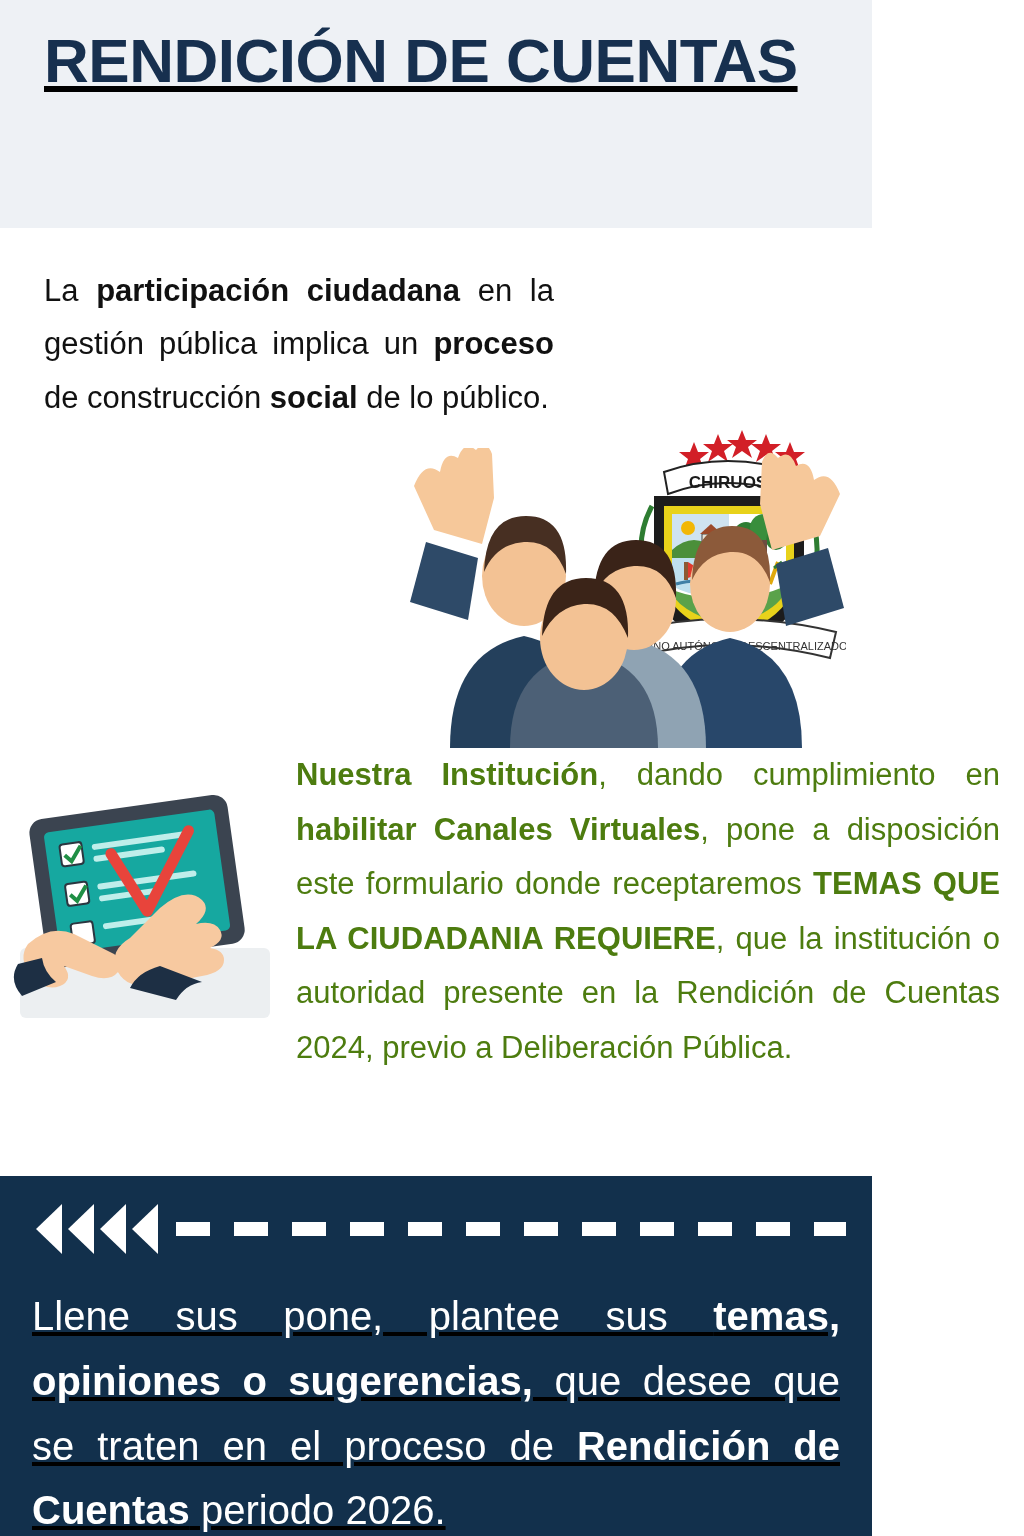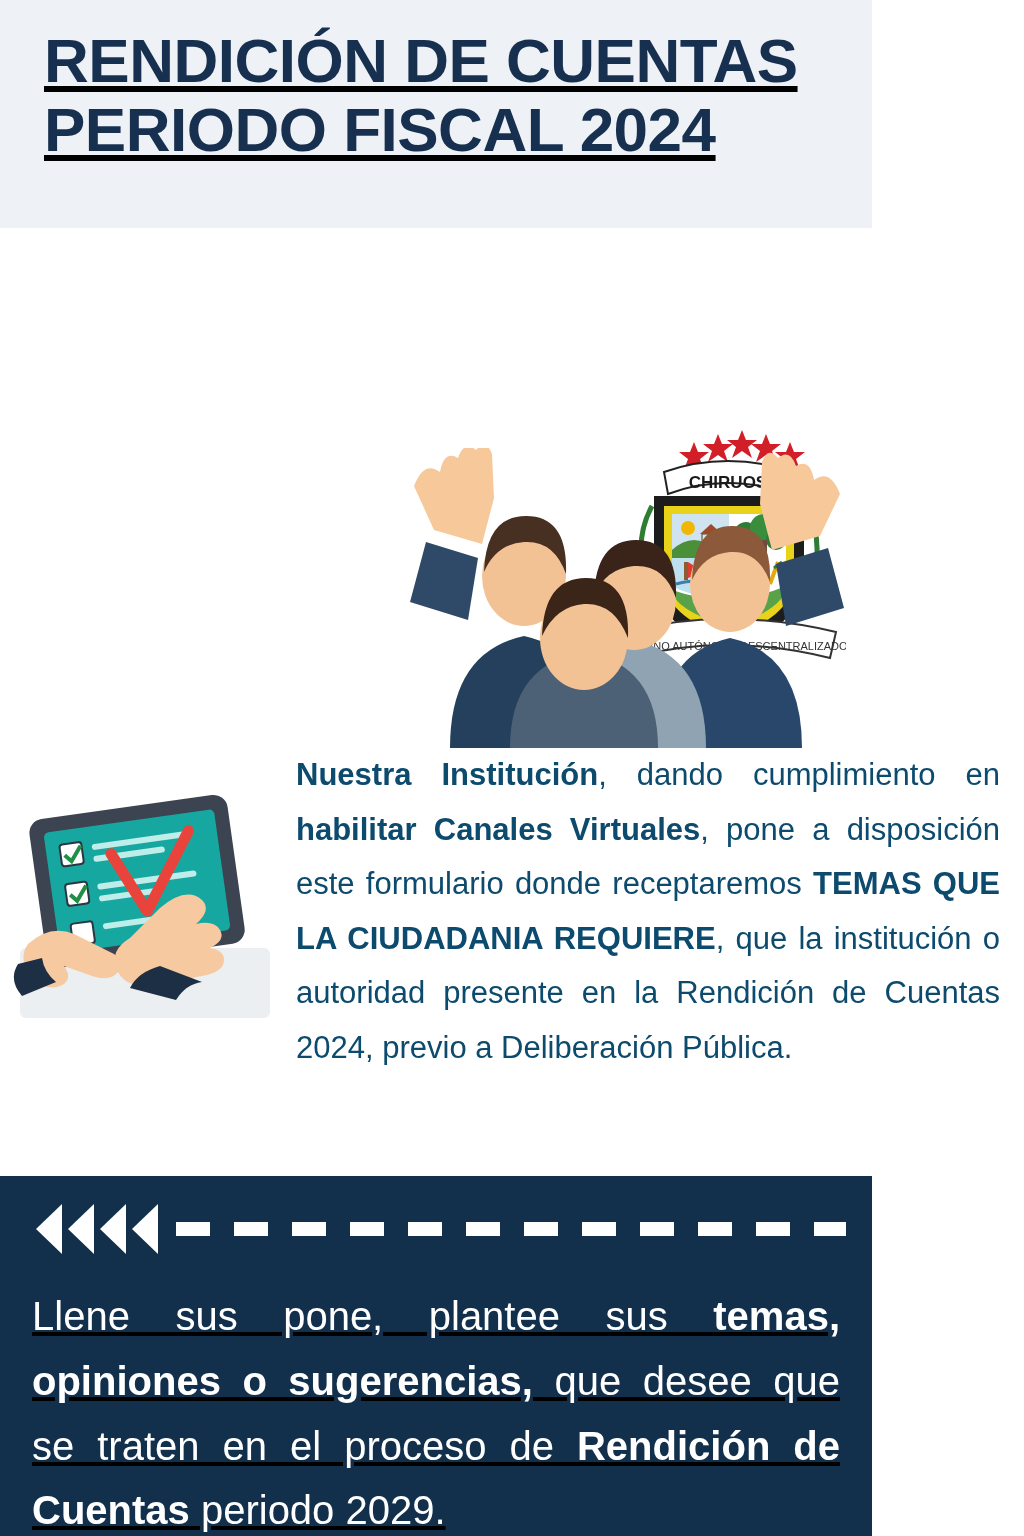--- a/index.html
+++ b/index.html
@@ -95,21 +95,21 @@
   }
 
   
   .para-2 {
     position: absolute;
     top: 520px;
     left: 296px;
     width: 704px;
     font-size: 31px;
     line-height: 1.76;
-    color: #0c4a6e;
+    color: #4d7c0f;
     text-align: justify;
   }
   .para-2 p { margin: 0; }
   .caps { font-weight: bold; }
 
   
   .footer {
     background: #12304c;
     color: #ffffff;
     padding: 22px 26px 30px 26px;
@@ -148,21 +148,20 @@
   .footer-text b { font-weight: bold; }
 </style>
 </head>
 <body>
 
 <div class="poster">
 
   <div class="header">
     <h1>
       <span>RENDICIÓN DE CUENTAS</span>
-      <span class="line2">PERIODO FISCAL 2024</span>
     </h1>
   </div>
 
   <div class="content">
 
     <div class="crest">
       <svg viewBox="0 0 240 270" width="240" height="270" xmlns="http://www.w3.org/2000/svg">
 
         <g fill="#d21f27">
           <polygon points="88,32 92,42 103,42 94,49 98,60 88,53 78,60 82,49 73,42 84,42"></polygon>
@@ -205,20 +204,21 @@
 
         <path d="M46,96 Q22,140 50,196" stroke="#2e7d32" stroke-width="5" fill="none"></path>
         <path d="M200,96 Q224,140 196,196" stroke="#2e7d32" stroke-width="5" fill="none"></path>
 
         <path d="M16,222 Q120,196 230,222 L224,248 Q120,222 22,248 Z" fill="#ffffff" stroke="#333" stroke-width="2"></path>
         <text x="123" y="240" font-size="11" font-family="Liberation Sans, sans-serif" fill="#333" text-anchor="middle">GOBIERNO AUTÓNOMO DESCENTRALIZADO</text>
       </svg>
     </div>
 
     <div class="para-1">
+      <p><span>La </span><b>participación ciudadana</b><span> en la gestión pública implica un </span><b>proceso</b><span> de construcción </span><b>social</b><span> de lo público.</span></p>
     </div>
 
     <div class="crowd">
       <svg viewBox="0 0 470 300" width="470" height="300" xmlns="http://www.w3.org/2000/svg">
 
         <path d="M22,38 q10,-26 26,-14 q4,-22 18,-14 q6,-18 18,-8 q10,-12 16,4 l2,44 l-12,46 l-48,-14 z" fill="#f6c89a"></path>
         <path d="M34,94 l52,16 l-10,62 l-58,-18 z" fill="#2e4a68"></path>
 
         <path d="M448,46 q-10,-26 -26,-14 q-4,-22 -18,-14 q-6,-18 -18,-8 q-10,-12 -16,4 l-2,42 l12,46 l48,-14 z" fill="#f6c89a"></path>
         <path d="M436,100 l-52,16 l10,62 l58,-18 z" fill="#2e4a68"></path>
@@ -276,17 +276,17 @@
 
   <div class="footer">
     <div class="divider">
       <span class="chev"></span>
       <span class="chev"></span>
       <span class="chev"></span>
       <span class="chev"></span>
       <span class="dashes"></span>
     </div>
     <div class="footer-text">
-      <span>Llene sus pone, plantee sus </span><b>temas, opiniones o sugerencias,</b><span> que desee que se traten en el proceso de </span><b>Rendición de Cuentas</b><span> periodo 2029.</span>
+      <span>Llene sus pone, plantee sus </span><b>temas, opiniones o sugerencias,</b><span> que desee que se traten en el proceso de </span><b>Rendición de Cuentas</b><span> periodo 2026.</span>
     </div>
   </div>
 
 </div>
 
 </body></html>

